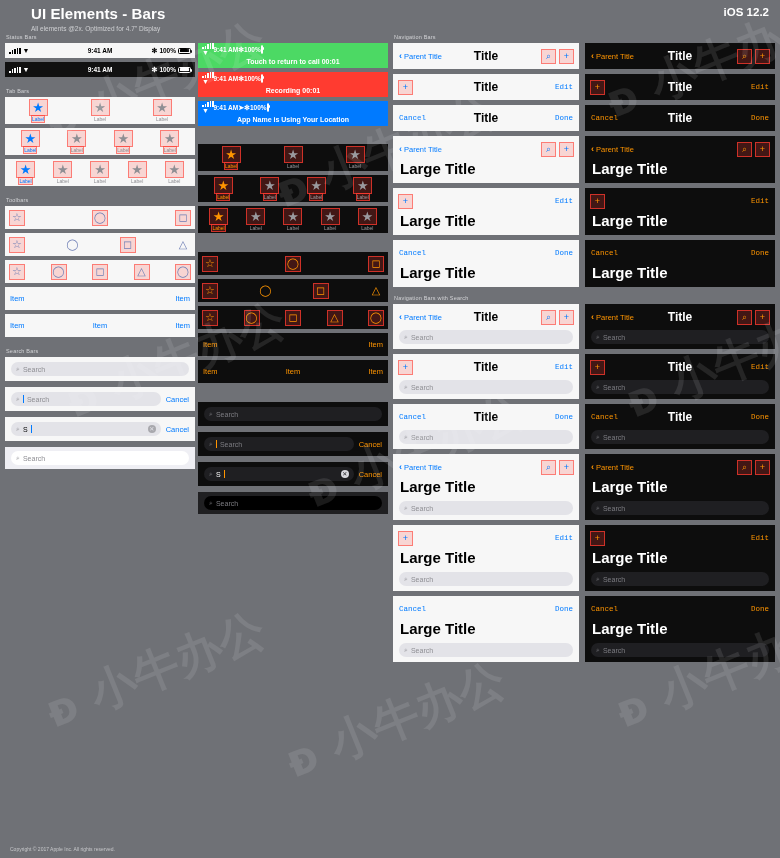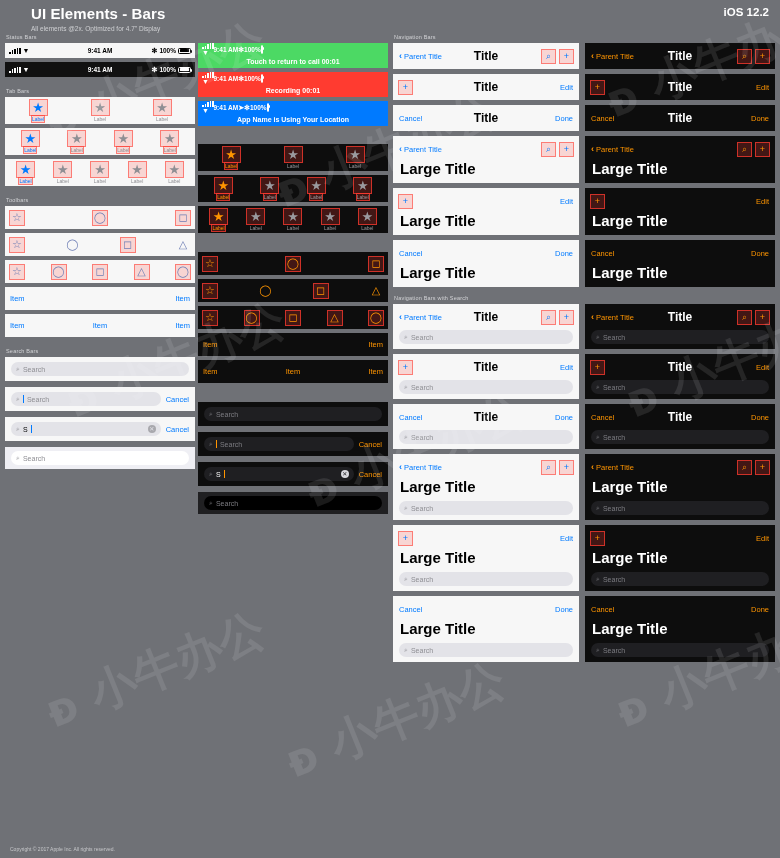--- a/index.html
+++ b/index.html
@@ -90,21 +90,21 @@
   .nb { padding: 0; }
   .nbrow { height: 26px; display: flex; align-items: center; padding: 0 6px; position: relative; }
   .nbrow .ctr { position: absolute; left: 0; right: 0; text-align: center; font-size: 12px; font-weight: bold; pointer-events: none; }
   .lt .ctr { color: #000; } .dk .ctr { color: #fff; }
   .back { display: flex; align-items: center; gap: 2px; font-size: 7.5px; }
   .lt .back { color: #007aff; } .dk .back { color: #ff9500; }
   .chev { font-size: 9px; line-height: 1; font-weight: bold; }
   .rgt { margin-left: auto; display: flex; align-items: center; gap: 5px; z-index: 2; }
   .nbtn { width: 13px; height: 13px; display: flex; align-items: center; justify-content: center; font-size: 9px; line-height: 1; }
   .lt .nbtn { color: #007aff; } .dk .nbtn { color: #ff9500; }
-  .act { font-size: 7.5px; }
+  .act { font-size: 7.5px; font-family: Liberation Mono, monospace; }
   .lt .act { color: #007aff; } .dk .act { color: #ff9500; }
   .lgt { font-size: 15px; font-weight: bold; padding: 0 7px 6px; margin-top: -2px; }
   .lt .lgt { color: #000; } .dk .lgt { color: #fff; }
   .nbsrch { padding: 0 6px 5px; }
   .nbsrch .fld { height: 14px; }
 
   .foot { position: absolute; left: 10px; bottom: 6px; font-size: 5px; color: #c6c7ca; }
 </style>
 </head>
 <body>

